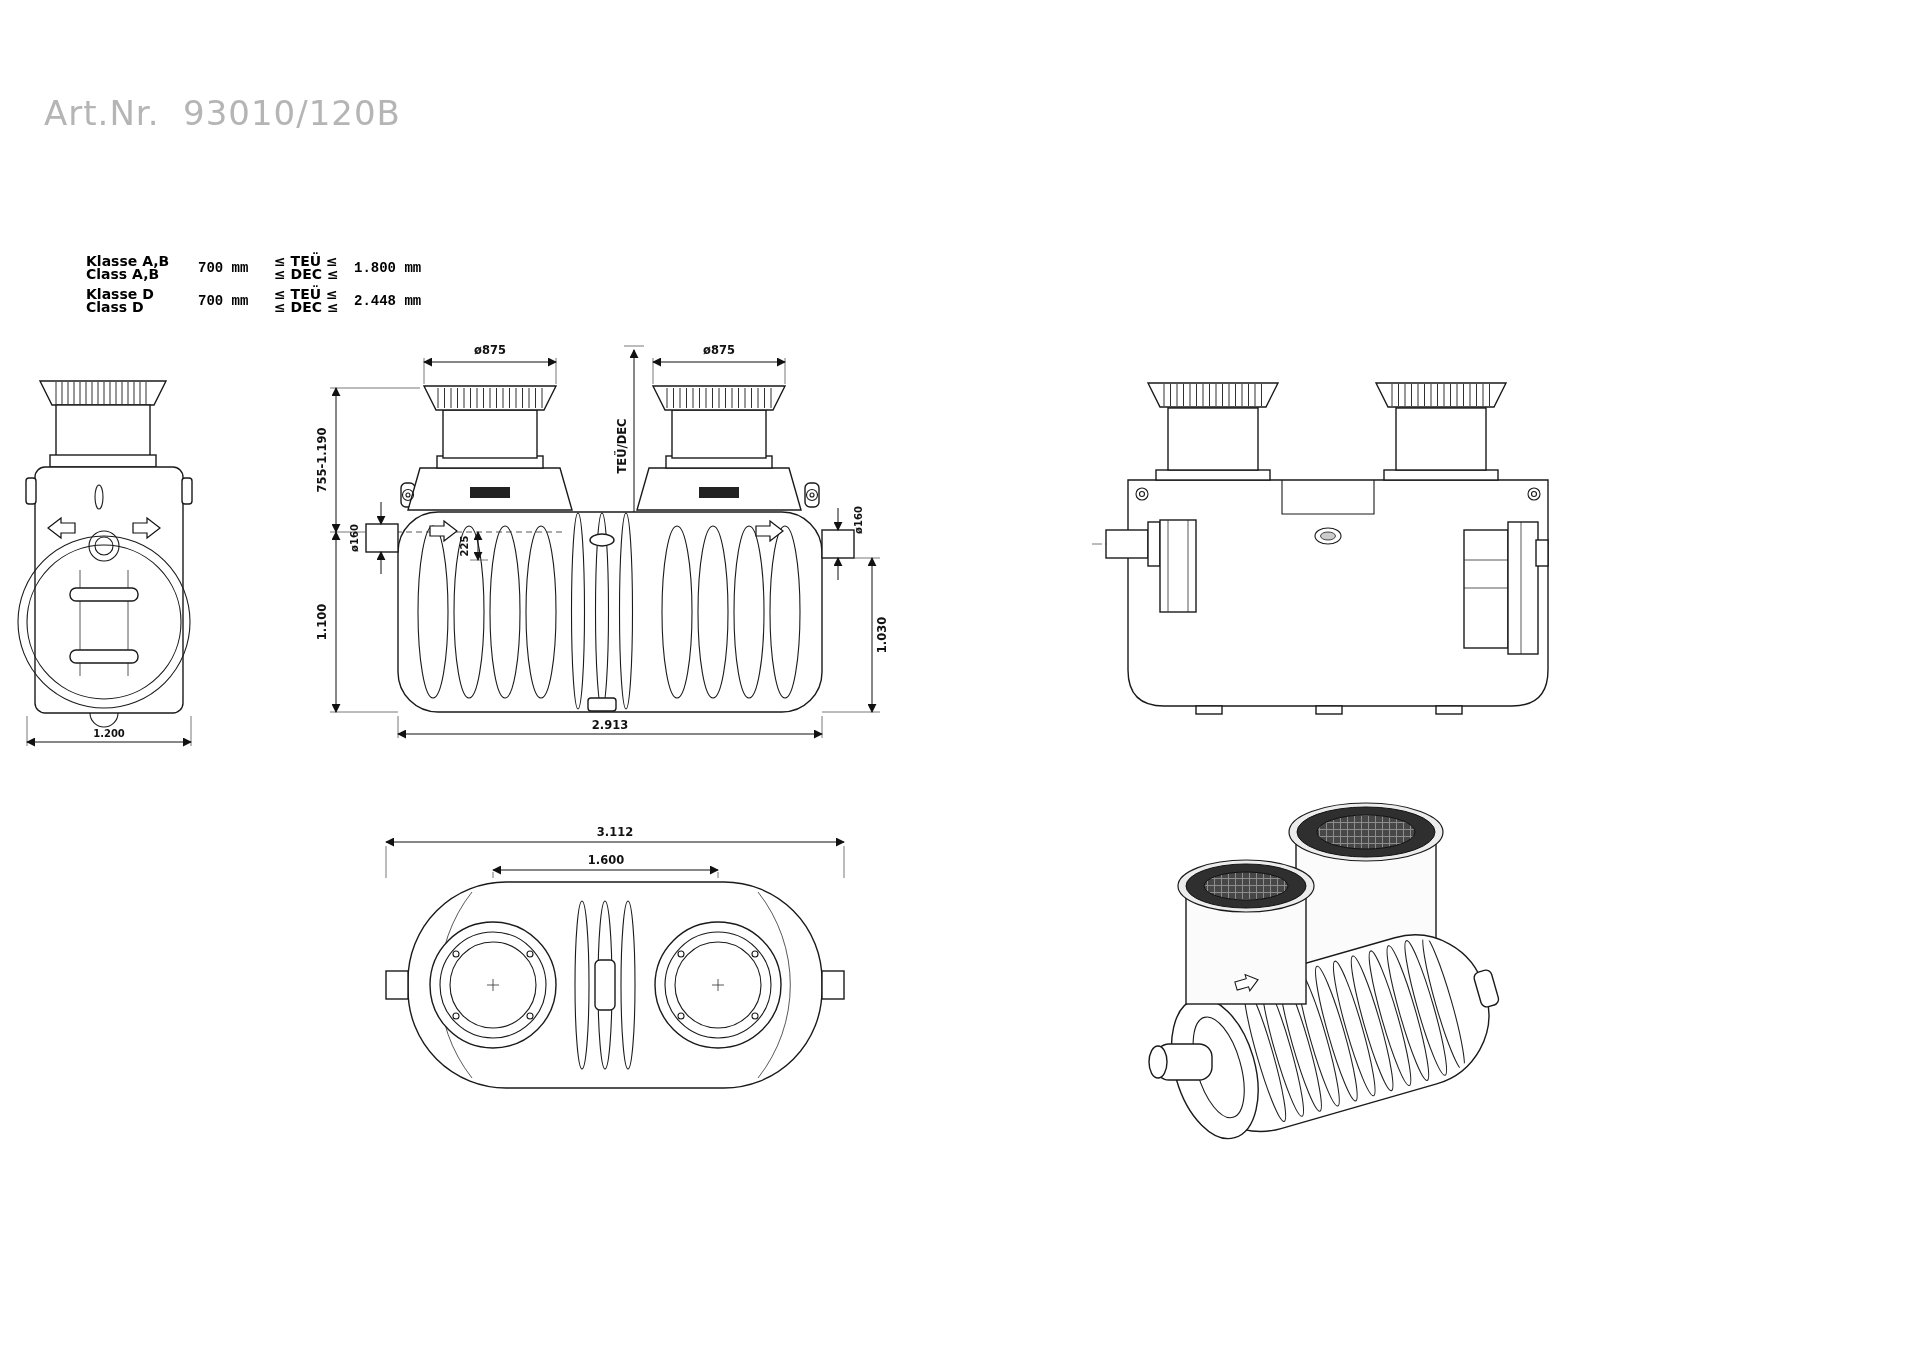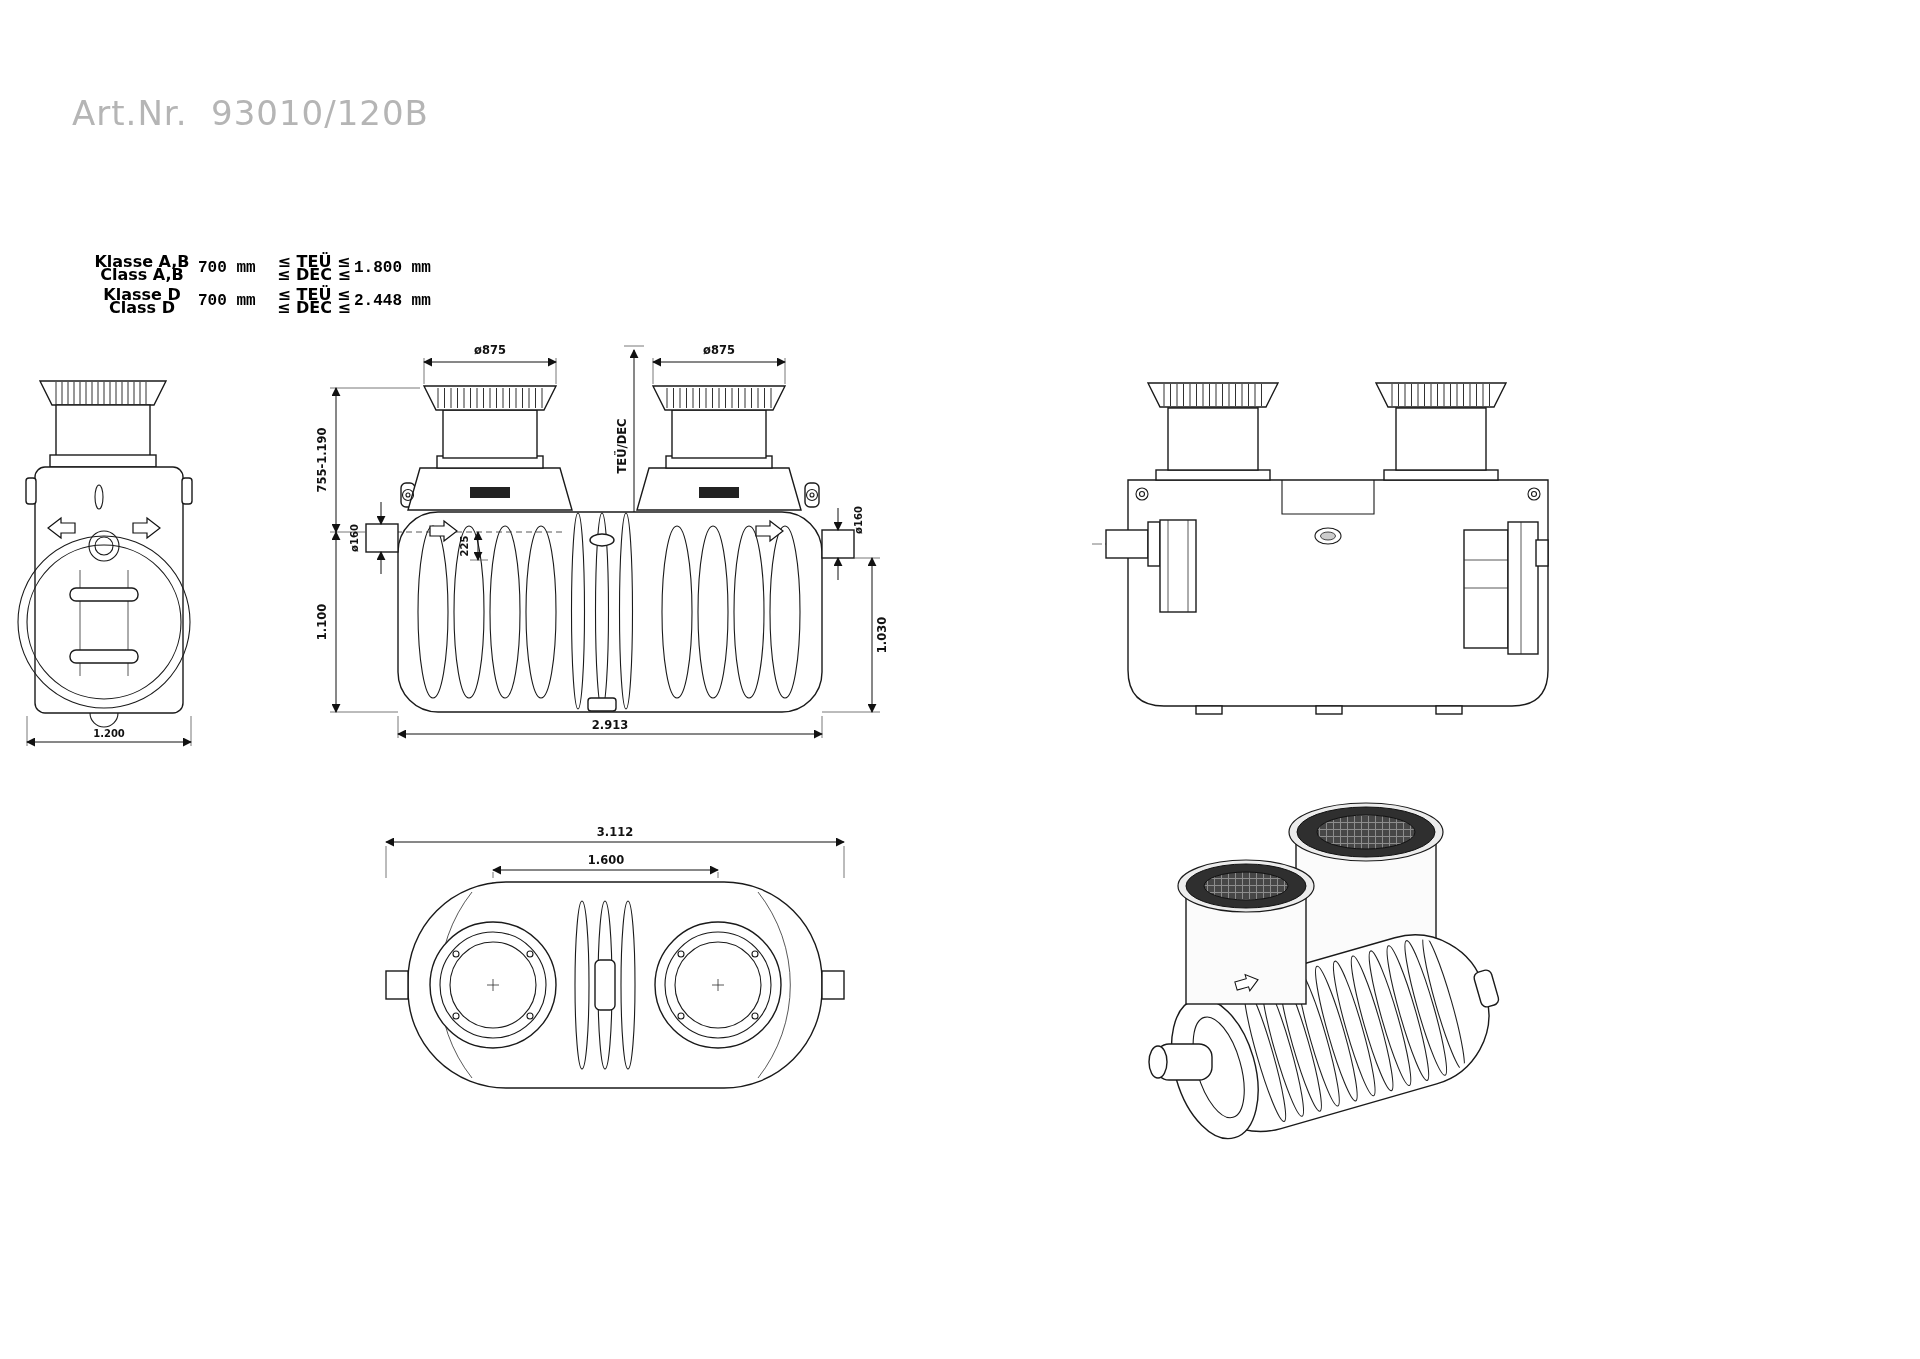--- a/index.html
+++ b/index.html
@@ -1,18 +1,18 @@
 <!DOCTYPE html>
 <html><head>
 <meta charset="utf-8">
 <style>
   html,body{margin:0;padding:0;background:#fff;}
   body{width:1920px;height:1359px;position:relative;font-family:"DejaVu Sans",sans-serif;overflow:hidden;}
-  .artnr{position:absolute;left:44px;top:8px;font-size:34px;line-height:42px;color:#b5b5b5;letter-spacing:1px;white-space:pre;margin-left:28px;}
-  .spec-table{position:absolute;left:86px;top:255px;display:grid;grid-template-columns:112px 76px 80px 100px;row-gap:7px;font-weight:700;font-size:16px;color:#000;text-align:center;}
+  .artnr{position:absolute;left:44px;top:8px;font-size:34px;line-height:42px;color:#b5b5b5;letter-spacing:1px;white-space:pre;}
+  .spec-table{position:absolute;left:86px;top:255px;display:grid;grid-template-columns:112px 76px 80px 100px;row-gap:7px;font-weight:700;font-size:14px;color:#000;}
   .spec-cell{line-height:13px;}
   .it{}
   .vcenter{display:flex;align-items:center;font-family:Liberation Mono, monospace;}
   svg{position:absolute;left:0;top:0;}
   .o{fill:#fff;stroke:#1a1a1a;stroke-width:1.4;}
   .s{fill:none;stroke:#1a1a1a;stroke-width:1.1;}
   .t{fill:none;stroke:#2e2e2e;stroke-width:0.8;}
   .x{stroke:#555;stroke-width:0.8;fill:none;}
   .d{stroke:#111;stroke-width:1;fill:none;}
   .dash{stroke-dasharray:6 4;}

